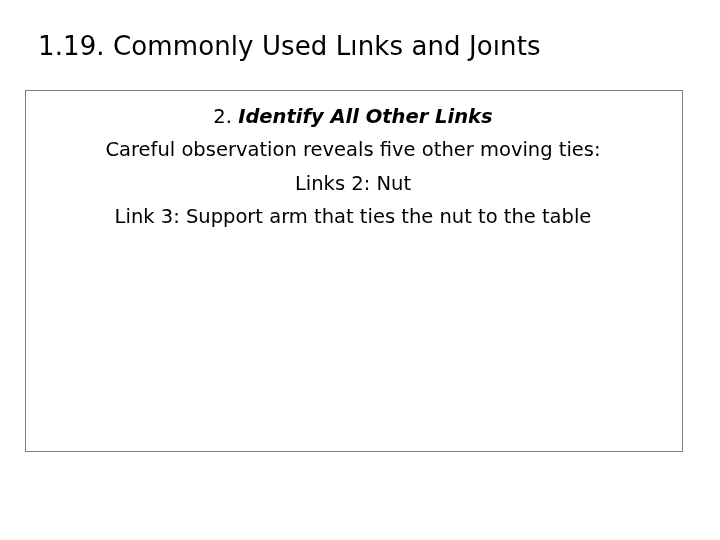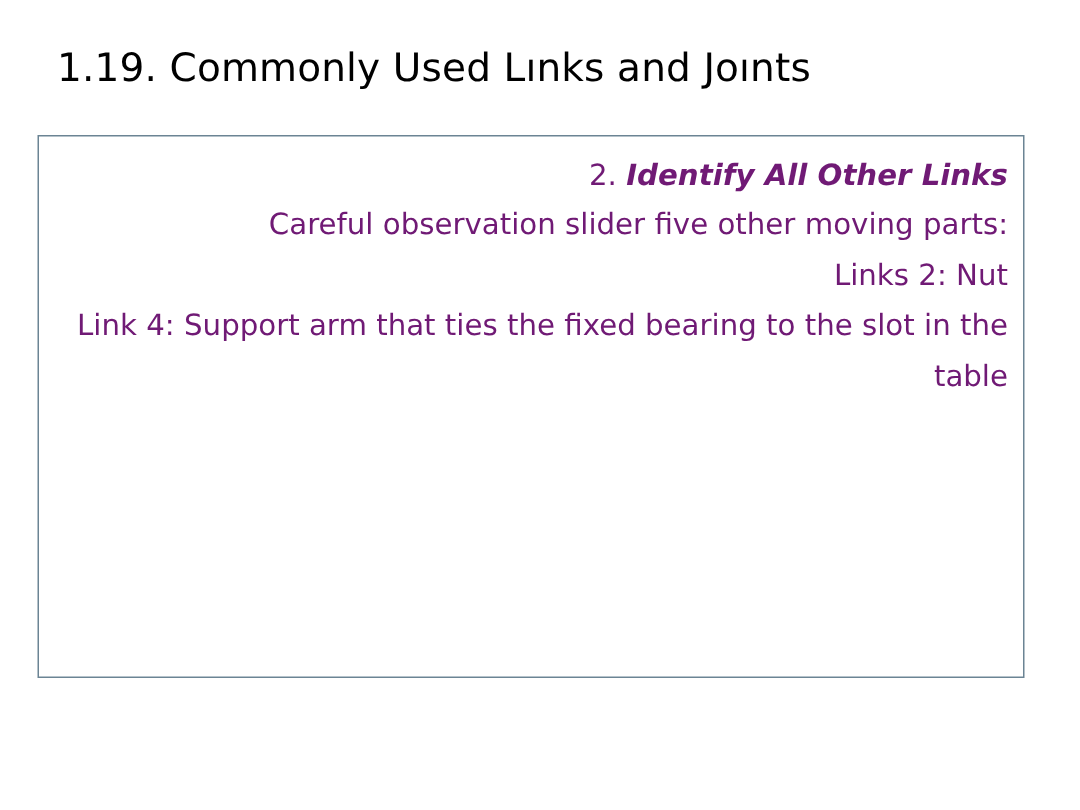--- a/index.html
+++ b/index.html
@@ -39,24 +39,24 @@
     width: 658px;
     height: 362px;
     box-sizing: border-box;
     border: 1.5px solid #6b8494;
     background: #ffffff;
     padding: 9px 10px 0 8px;
   }
   .body-line {
     font-size: 19.5px;
     line-height: 33.4px;
-    color: #701a75;
+    color: #000000;
     font-weight: 400;
     margin: 0;
-    text-align: right;
+    text-align: center;
   }
   .lead-number {
     font-weight: 400;
     font-style: normal;
   }
   .lead-emph {
     font-weight: bold;
     font-style: italic;
   }
 </style>
@@ -66,23 +66,23 @@
 <div class="slide">
 
   <div class="slide-title">1.19. Commonly Used Lınks and Joınts</div>
 
   <div class="content-box">
 
     <p class="body-line">
       <span class="lead-number">2.</span><span> </span><span class="lead-emph">Identify All Other Links</span>
     </p>
 
-    <p class="body-line">Careful observation slider five other moving parts:</p>
+    <p class="body-line">Careful observation reveals five other moving ties:</p>
 
     <p class="body-line">Links 2: Nut</p>
 
+    <p class="body-line">Link 3: Support arm that ties the nut to the table</p>
 
-    <p class="body-line">Link 4: Support arm that ties the fixed bearing to the slot in the table</p>
 
 
 
   </div>
 </div>
 
 </body></html>

